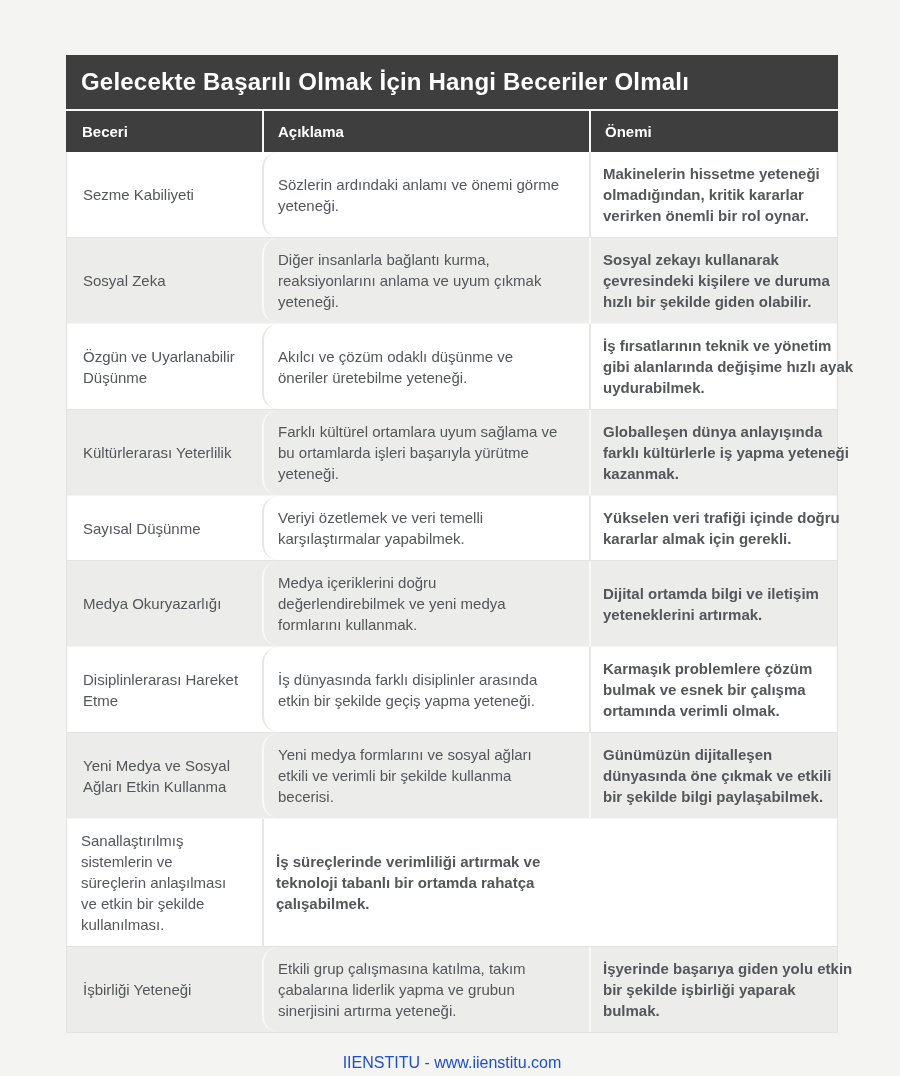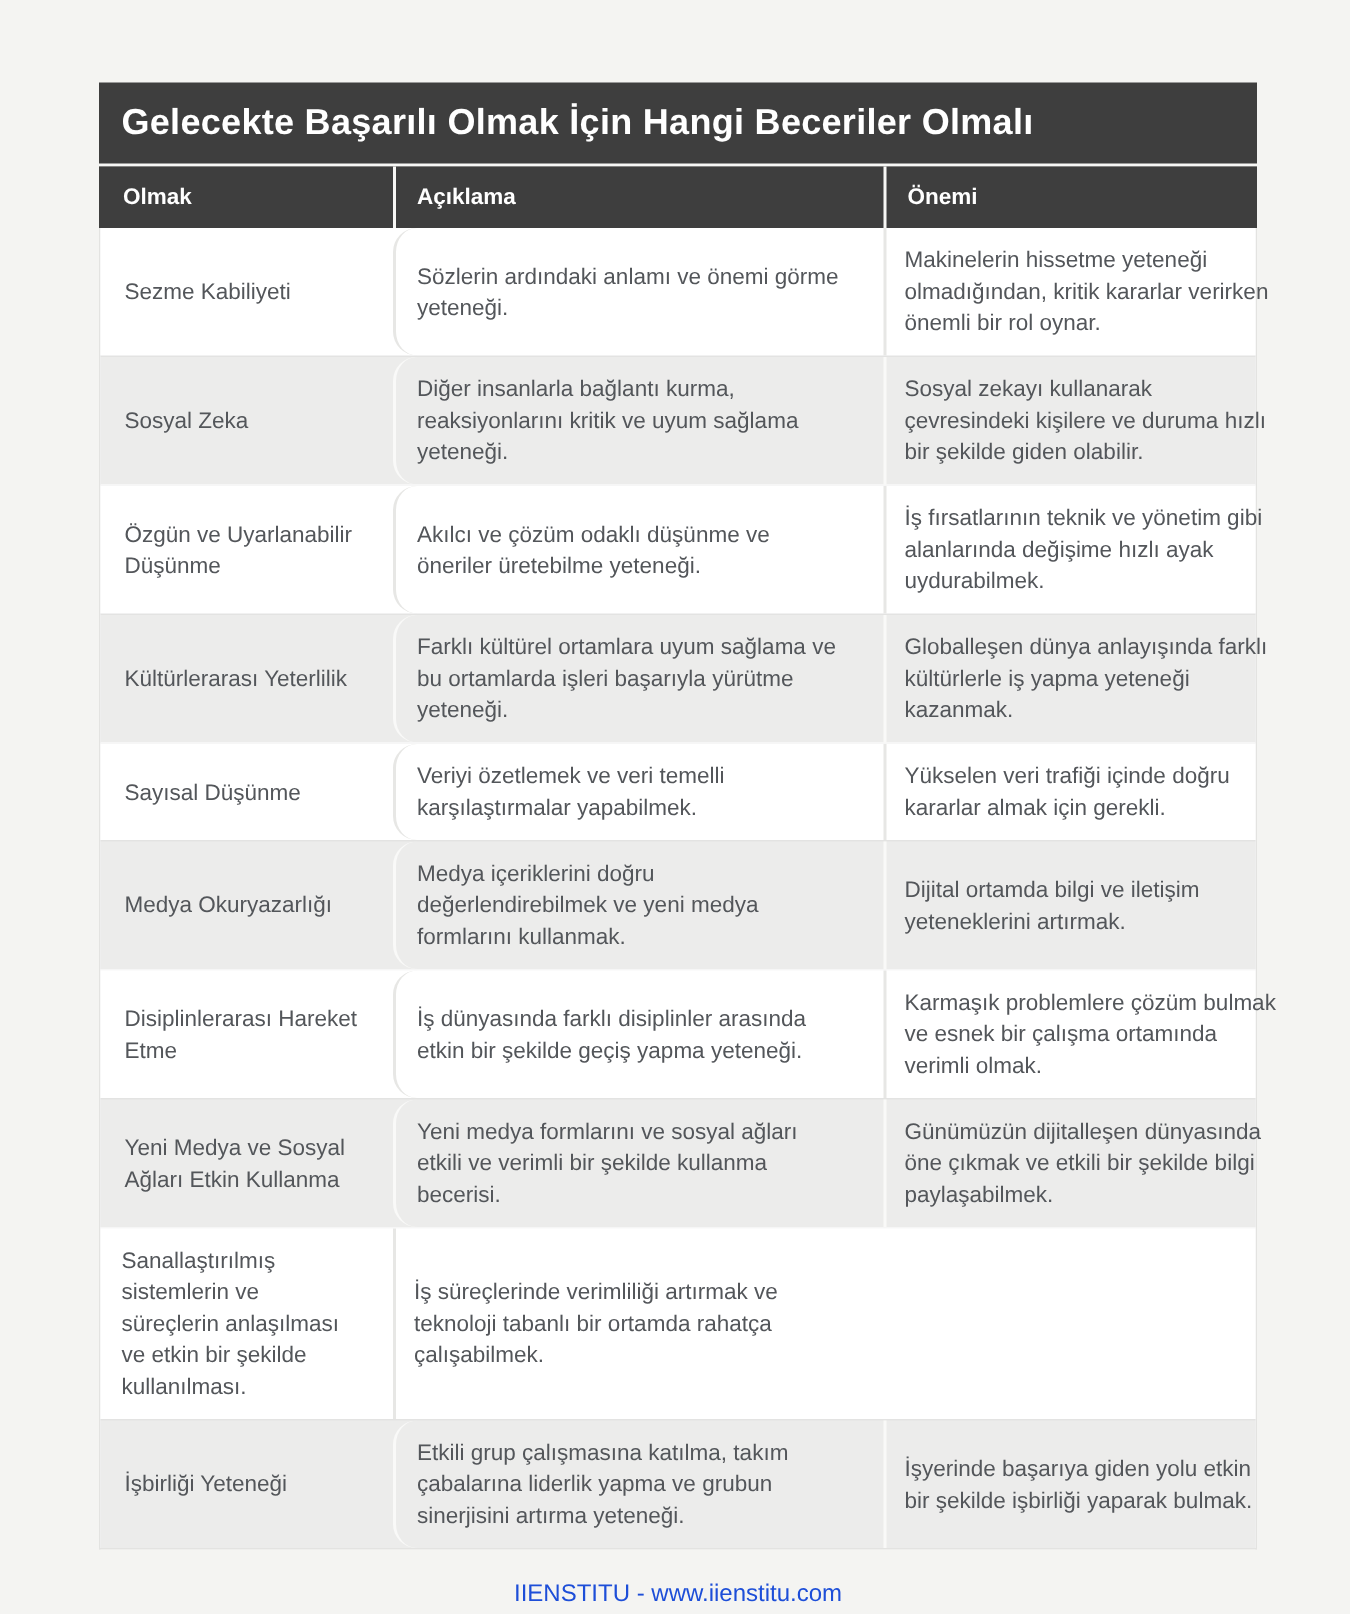--- a/index.html
+++ b/index.html
@@ -65,21 +65,21 @@
     display: flex;
     align-items: center;
     color: #53565a;
     font-size: 15px;
     line-height: 21px;
     min-height: 64px;
   }
   .cell .txt { display: block; }
   .c1 { padding: 11px 20px 11px 16px; }
   .c2 { padding: 11px 30px 11px 14px; border-radius: 16px; }
-  .c3 { padding: 11px 12px 11px 12px; }
+  .c3 { padding: 11px 12px 11px 12px; font-weight: bold; }
   .t-row .cell + .cell { border-left: 2px solid #e7e7e5; }
   .t-row:nth-child(even) .cell + .cell { border-left-color: #f9f9f8; }
 
   
   .footer {
     margin-top: 20px;
     text-align: center;
     color: #1d4ed8;
     font-size: 16px;
     line-height: 20px;
@@ -87,21 +87,21 @@
 </style>
 </head>
 <body>
 
 <div class="page">
   <div class="wrap">
 
     <div class="title-bar">Gelecekte Başarılı Olmak İçin Hangi Beceriler Olmalı</div>
 
     <div class="thead">
-      <div class="hcell h1">Olmak</div>
+      <div class="hcell h1">Beceri</div>
       <div class="hcell h2">Açıklama</div>
       <div class="hcell h3">Önemi</div>
     </div>
 
     <div class="tbody">
         <div class="t-row">
     <div class="cell c1">
             <span class="txt">Sezme Kabiliyeti</span>
           </div>
     <div class="cell c2">
@@ -109,21 +109,21 @@
           </div>
     <div class="cell c3">
             <span class="txt">Makinelerin hissetme yeteneği olmadığından, kritik kararlar verirken önemli bir rol oynar.</span>
           </div>
   </div>
         <div class="t-row">
     <div class="cell c1">
             <span class="txt">Sosyal Zeka</span>
           </div>
     <div class="cell c2">
-            <span class="txt">Diğer insanlarla bağlantı kurma, reaksiyonlarını kritik ve uyum sağlama yeteneği.</span>
+            <span class="txt">Diğer insanlarla bağlantı kurma, reaksiyonlarını anlama ve uyum çıkmak yeteneği.</span>
           </div>
     <div class="cell c3">
             <span class="txt">Sosyal zekayı kullanarak çevresindeki kişilere ve duruma hızlı bir şekilde giden olabilir.</span>
           </div>
   </div>
         <div class="t-row">
     <div class="cell c1">
             <span class="txt">Özgün ve Uyarlanabilir Düşünme</span>
           </div>
     <div class="cell c2">

